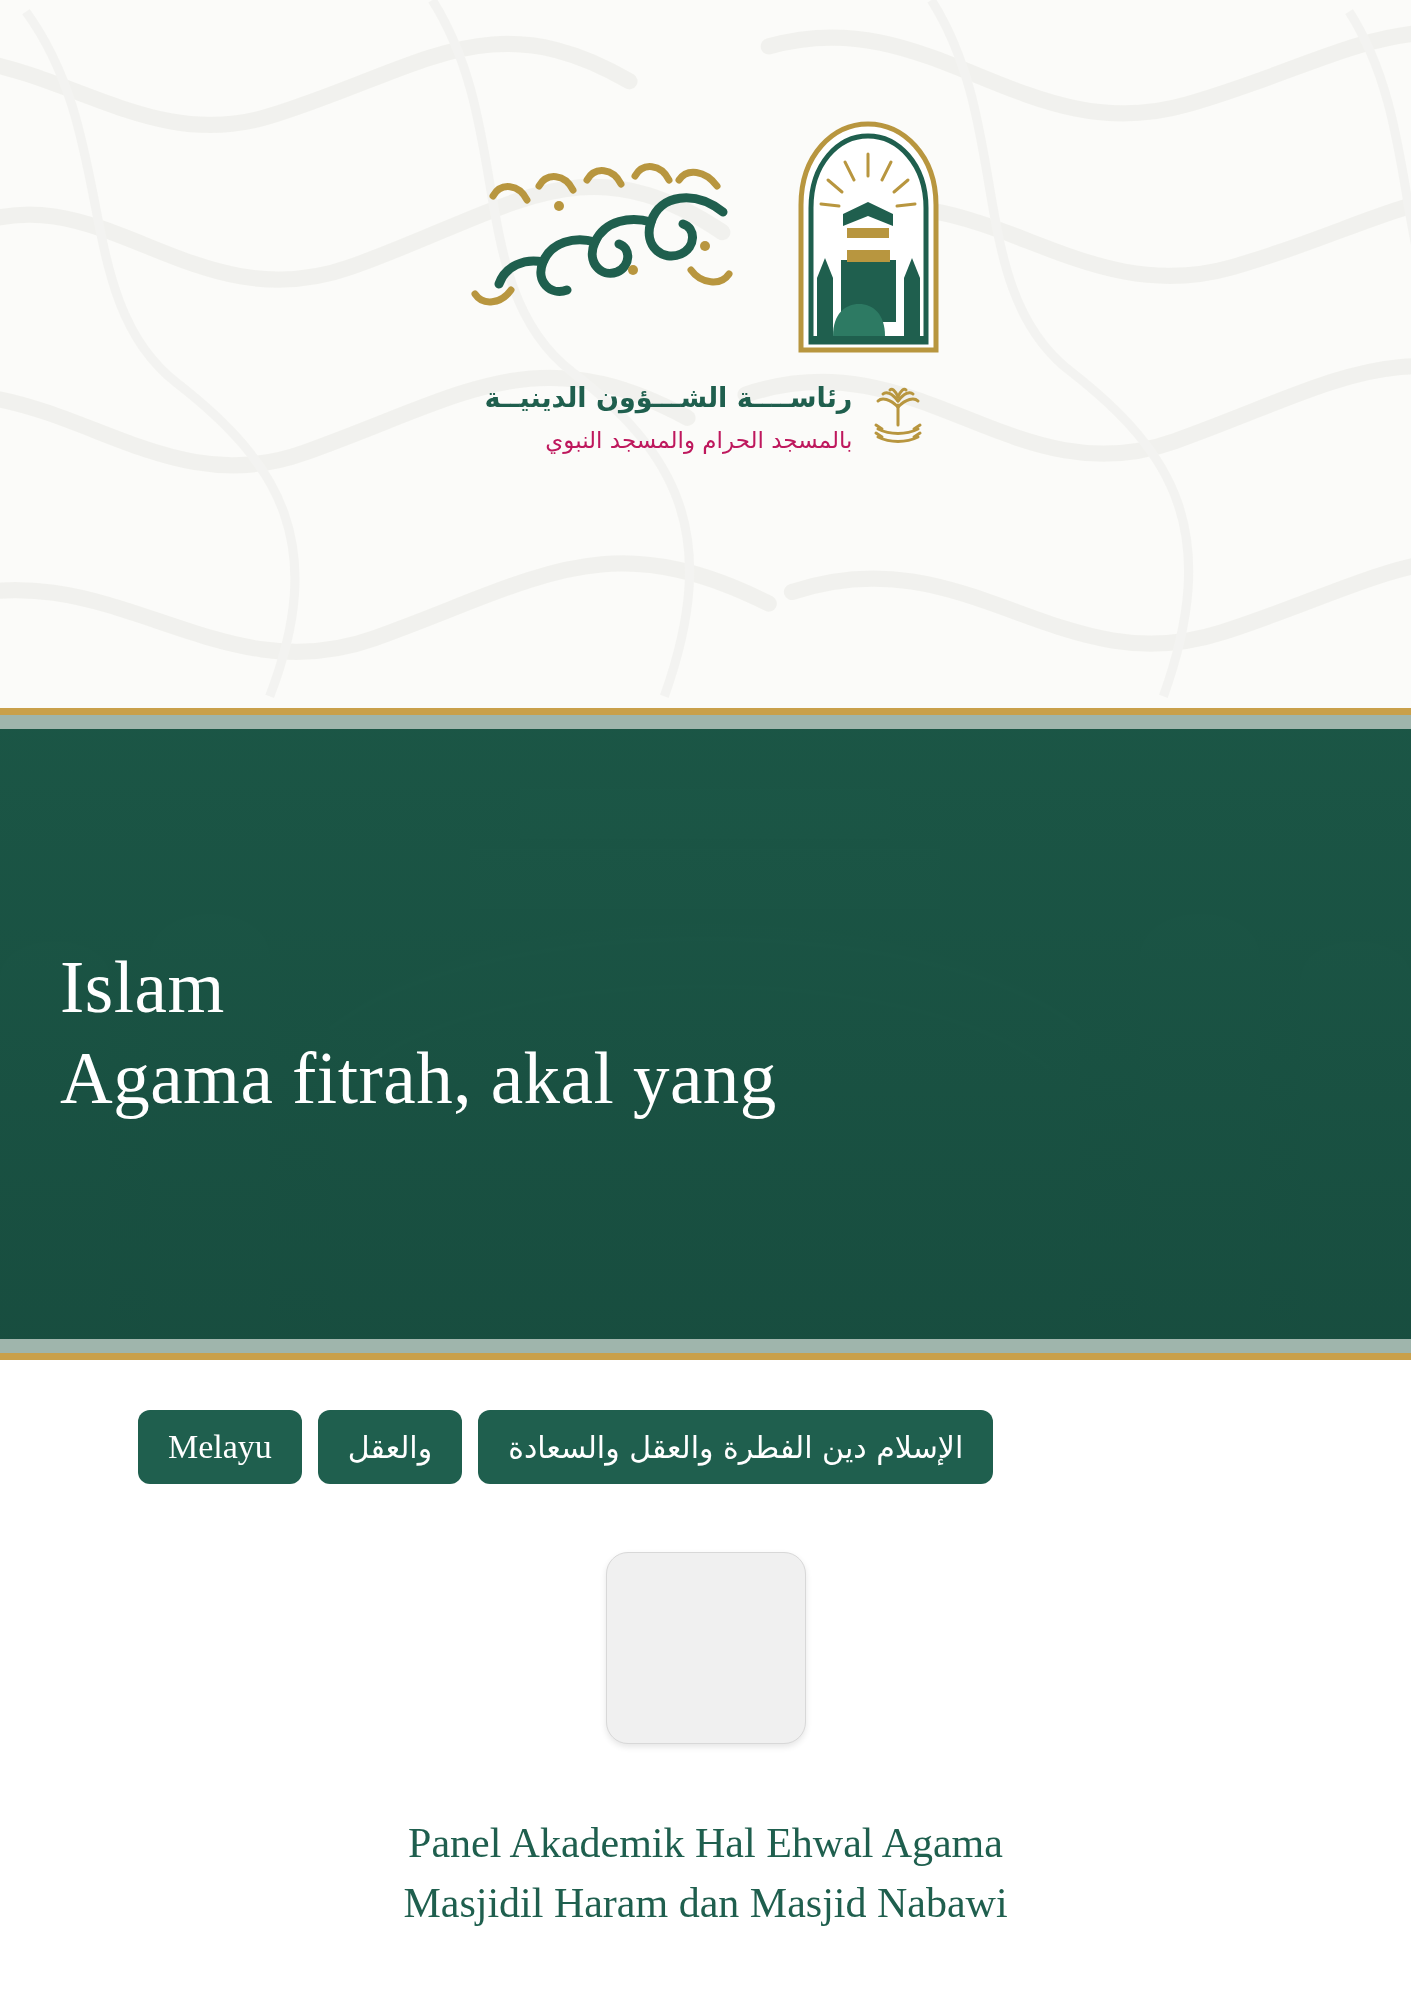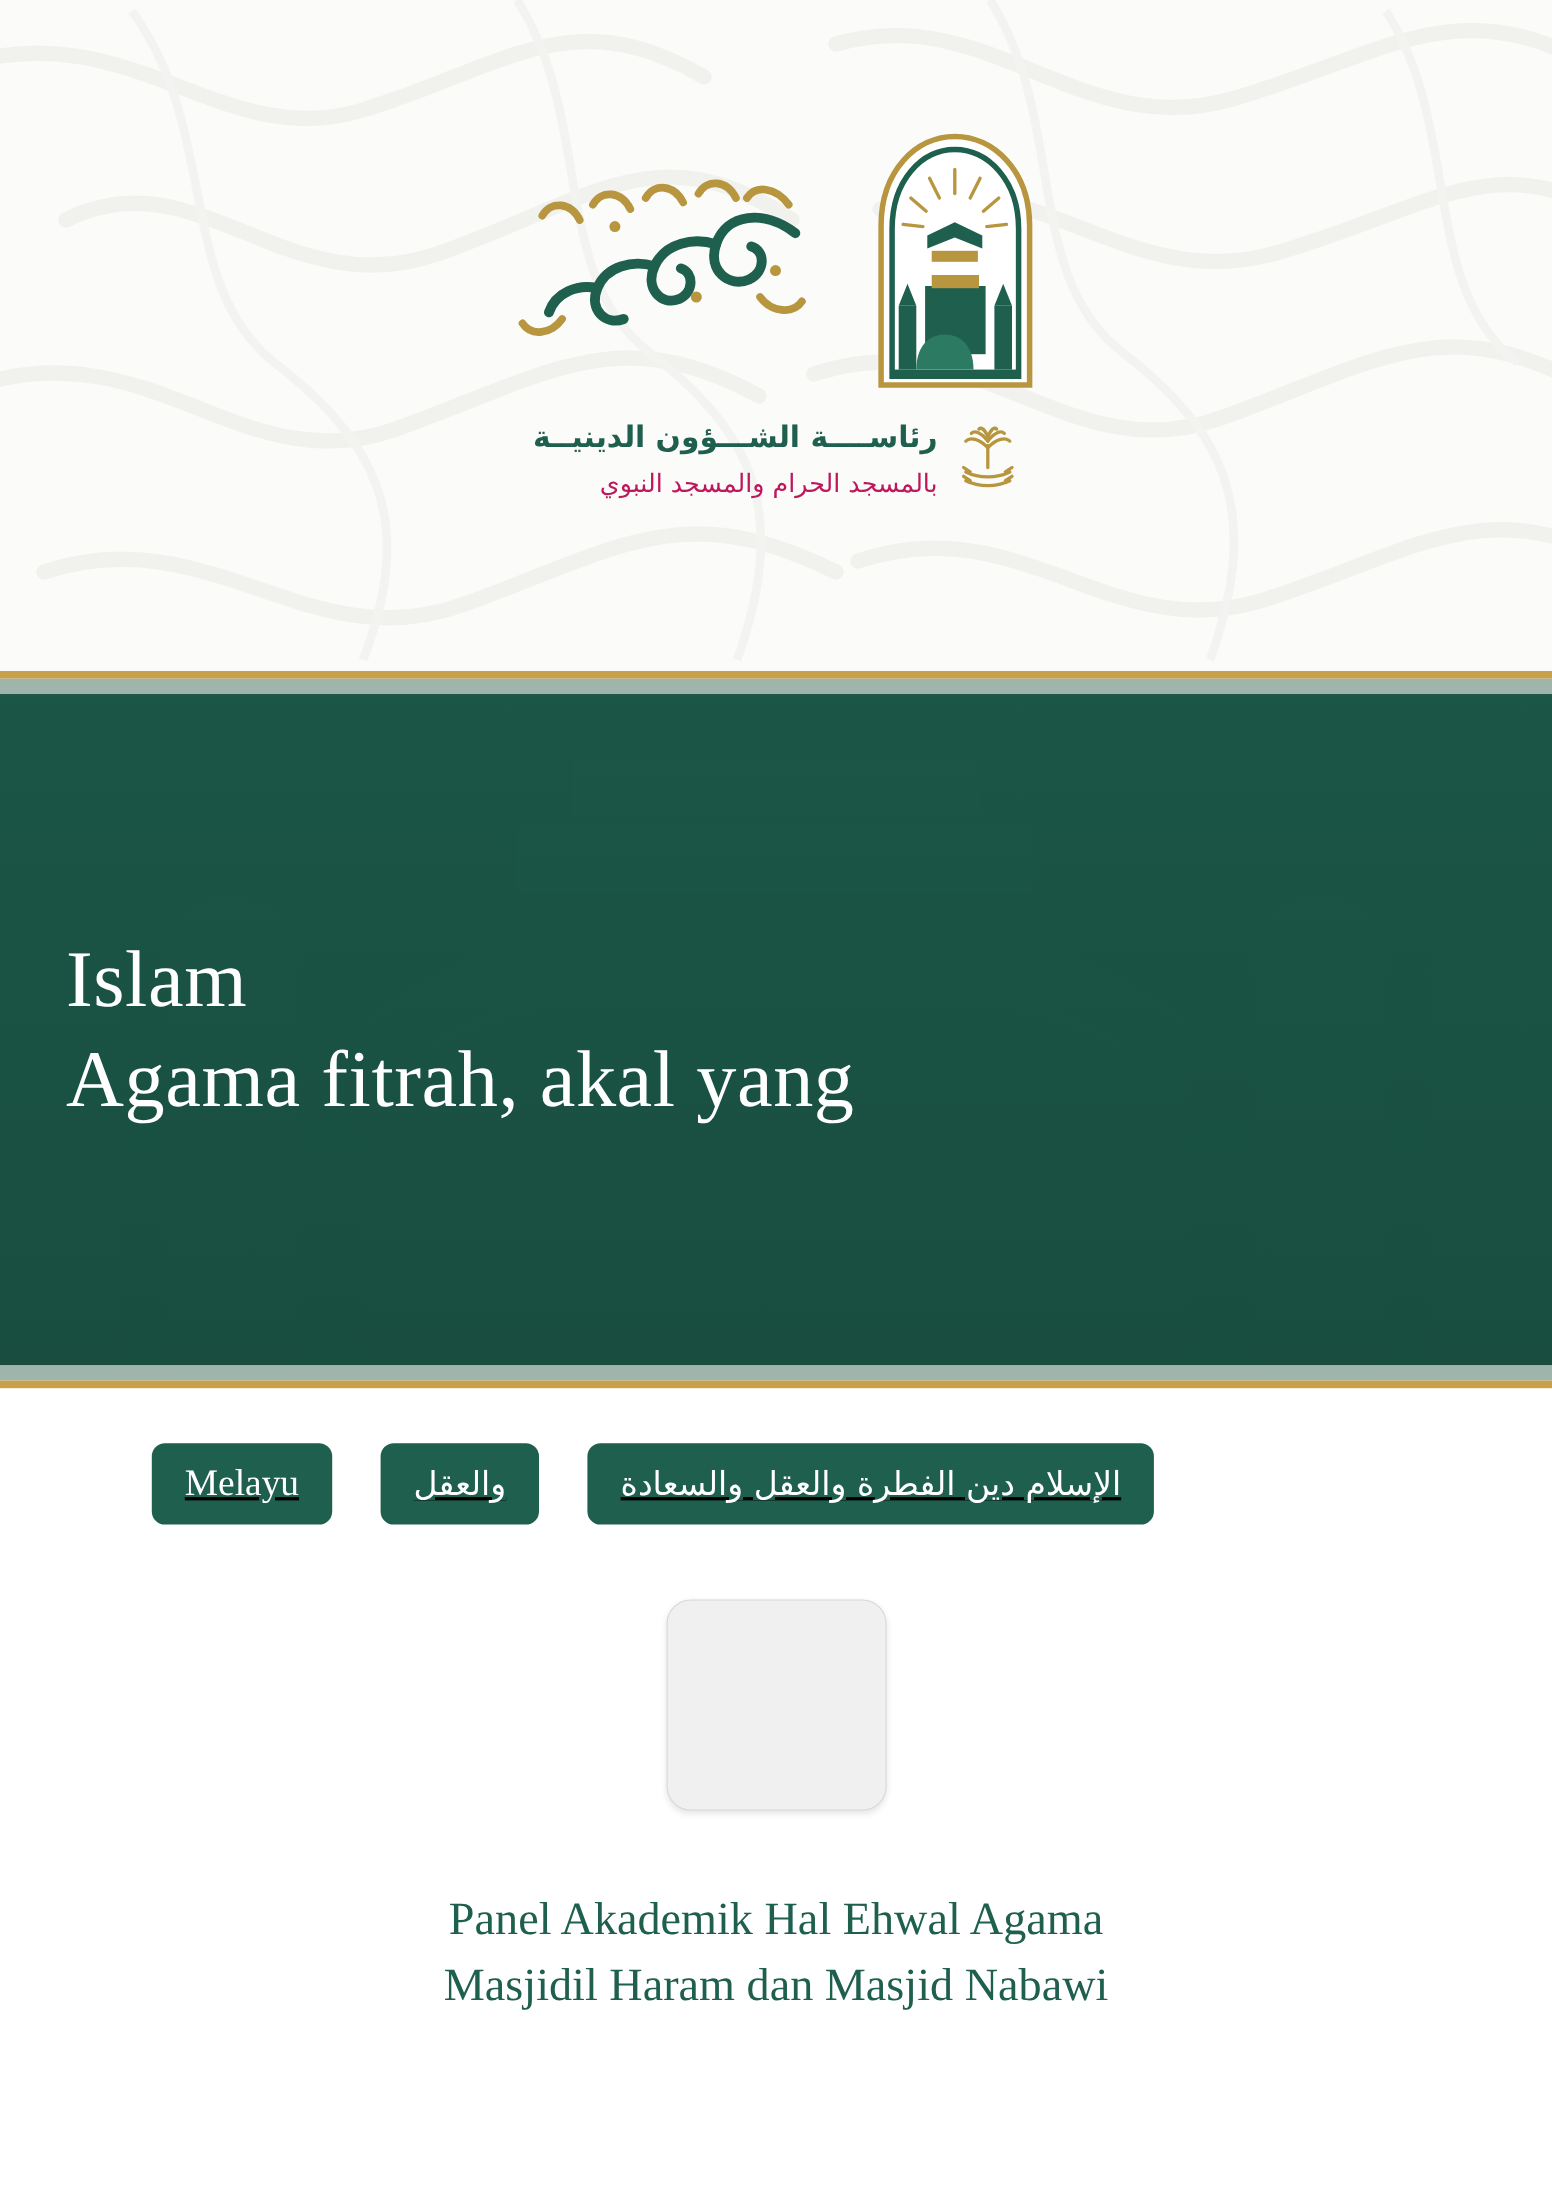--- a/index.html
+++ b/index.html
@@ -19,21 +19,21 @@
     width: 1411px;
     height: 2000px;
     background: #ffffff;
     overflow: hidden;
   }
 
   
   .header {
     position: relative;
     width: 100%;
-    height: 610px;
+    height: 708px;
     background: #fbfbf9;
     overflow: hidden;
   }
   .header-watermark {
     position: absolute;
     inset: 0;
     opacity: 0.5;
   }
   .header-watermark svg {
     width: 100%;
@@ -146,23 +146,22 @@
   .band-spacer-bottom {
     width: 100%;
     height: 14px;
     background: #9fb5ac;
   }
 
   
   .tags {
     display: flex;
     align-items: center;
-    gap: 44px;
+    gap: 16px;
     padding: 50px 0 0 138px;
-    text-decoration: underline;
   }
   .tag {
     background: #1f5f4e;
     color: #ffffff;
     border-radius: 12px;
     height: 74px;
     display: flex;
     align-items: center;
     justify-content: center;
     padding: 0 30px;

